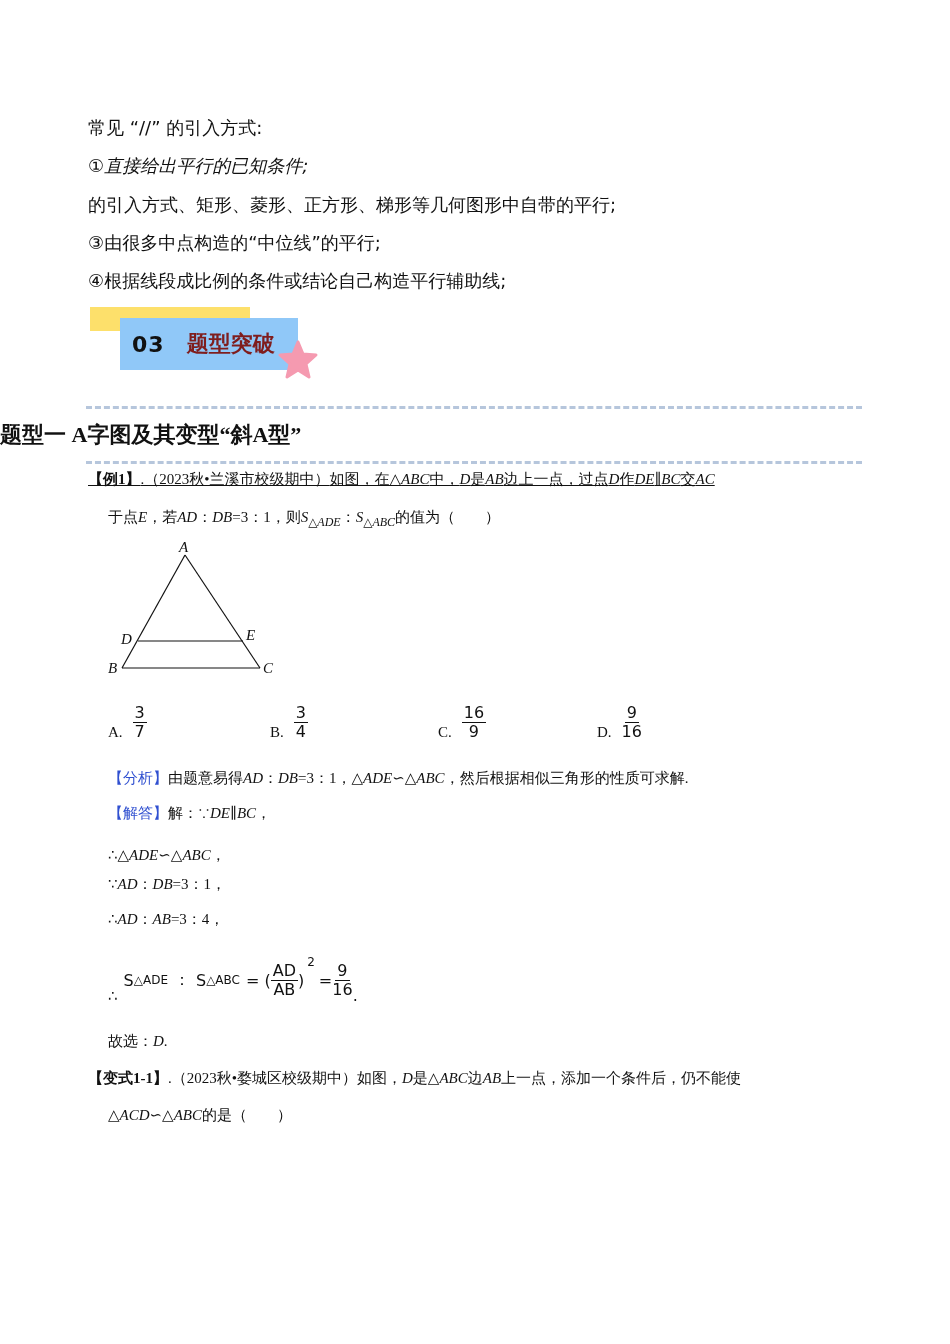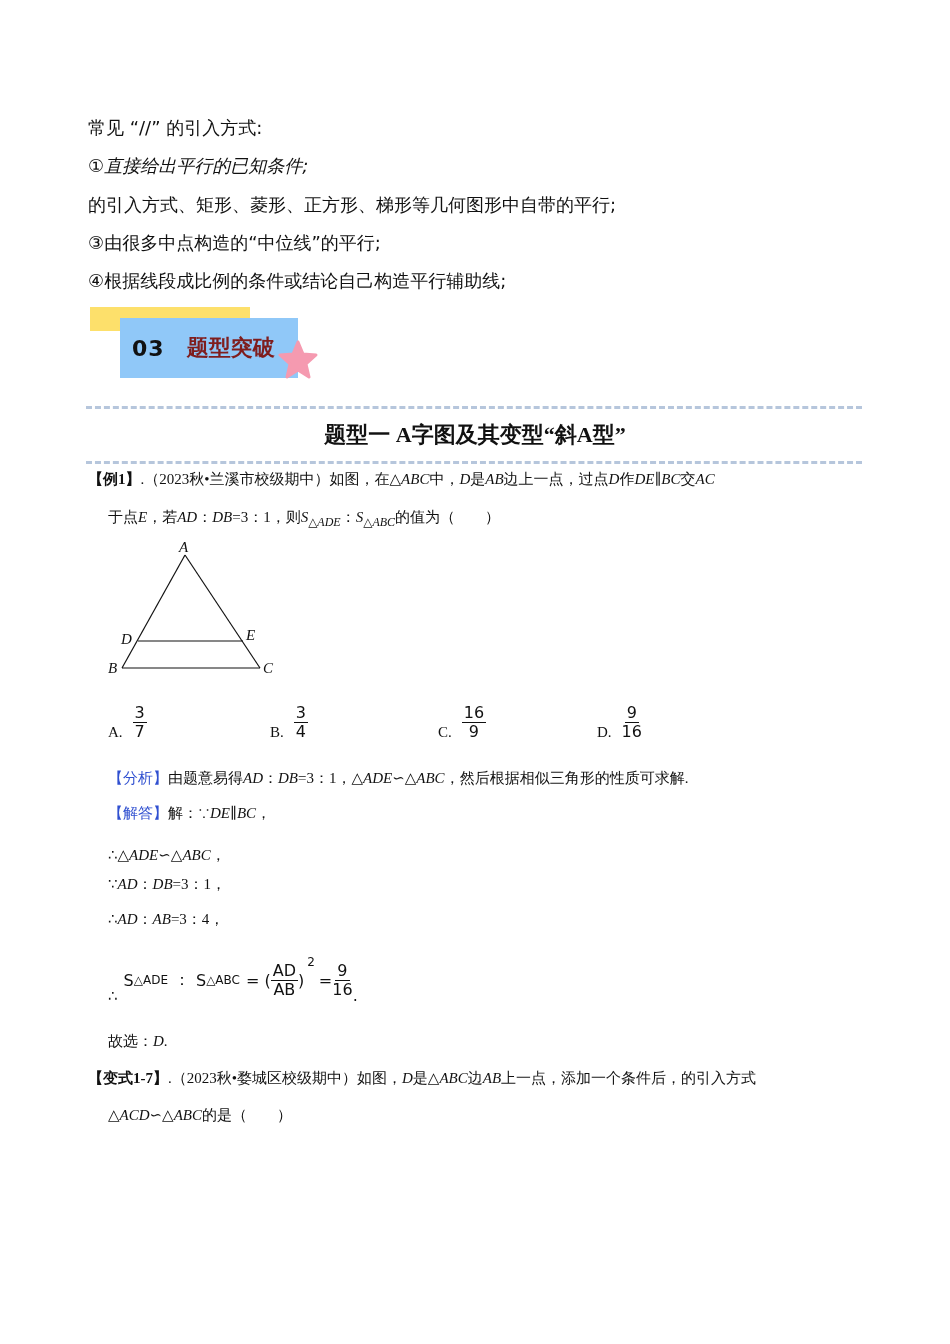--- a/index.html
+++ b/index.html
@@ -3,27 +3,27 @@
 <meta charset="utf-8">
 <style>
   html, body { margin: 0; padding: 0; background: #ffffff; }
   body { width: 950px; height: 1344px; position: relative; overflow: hidden;
          font-family: "DejaVu Serif", "Liberation Serif", serif; color: #111; }
   .abs { position: absolute; }
   .sans { font-family: "DejaVu Sans", "Liberation Sans", sans-serif; }
   .serif { font-family: "Liberation Serif", "DejaVu Serif", serif; }
   .intro-line { left: 88px; font-size: 18px; line-height: 24px; white-space: nowrap; }
   .banner-yellow { left: 90px; top: 307px; width: 160px; height: 24px; background: #fde06b; }
-  .banner-blue { left: 120px; top: 318px; width: 178px; height: 60px; background: #90c8f8;
+  .banner-blue { left: 120px; top: 318px; width: 178px; height: 52px; background: #90c8f8;
                  display: flex; align-items: center; }
   .banner-num { margin-left: 12px; font-size: 22px; font-weight: bold; color: #111; letter-spacing: 1px; }
   .banner-title { margin-left: 22px; font-size: 22px; font-weight: bold; color: #7f1d1d; }
   .star { left: 278px; top: 340px; width: 40px; height: 40px; }
   .sep { left: 86px; width: 776px; height: 0; border-top: 3px dashed #b6c6dc; }
-  .section-title { left: 0; width: 950px; top: 420px; text-align: center; font-size: 22px;
+  .section-title { left: 0; width: 950px; top: 420px; font-size: 22px;
                    font-weight: bold; line-height: 30px; }
   .text { font-size: 15px; line-height: 22px; white-space: nowrap; }
   .tag { font-weight: bold; }
   .tag-blue { color: #3050d0; }
   i { font-style: italic; }
   .opt { font-size: 15px; display: flex; align-items: flex-end; }
   .frac { display: inline-flex; flex-direction: column; align-items: center; margin-left: 10px;
           font-family: "DejaVu Sans", sans-serif; font-size: 16px; line-height: 18px; }
   .frac .num { padding: 0 2px; border-bottom: 1.5px solid #111; }
   .formula { font-family: "DejaVu Sans", sans-serif; font-size: 16px; display: flex; align-items: center; }
@@ -44,21 +44,21 @@
   <span class="banner-title">题型突破</span>
 </div>
 <svg class="abs star" viewBox="0 0 40 40">
   <polygon points="20,2 25,14 38,15 28,24 31,37 20,30 9,37 12,24 2,15 15,14" fill="#f59ab0" stroke="#f59ab0" stroke-linejoin="round" stroke-width="3"></polygon>
 </svg>
 
 <div class="abs sep" style="top:406px;"></div>
 <div class="abs section-title serif">题型一  A字图及其变型“斜A型”</div>
 <div class="abs sep" style="top:461px;"></div>
 
-<div class="abs text serif" style="left:88px; top:468px;">
+<div class="abs text serif" style="left:88px; top:468px;text-decoration:underline;">
   <span class="tag">【例1】</span><span>.（2023秋•兰溪市校级期中）</span><span>如图，在△</span><i>ABC</i><span>中，</span><i>D</i><span>是</span><i>AB</i><span>边上一点，过点</span><i>D</i><span>作</span><i>DE</i><span>∥</span><i>BC</i><span>交</span><i>AC</i>
 </div>
 <div class="abs text serif" style="left:108px; top:506px;">
   <span>于点</span><i>E</i><span>，若</span><i>AD</i><span>：</span><i>DB</i><span>=3：1，则</span><i>S</i><i class="sub">△ADE</i><span>：</span><i>S</i><i class="sub">△ABC</i><span>的值为（　　）</span>
 </div>
 
 <svg class="abs" style="left:100px; top:535px;" width="190" height="150" viewBox="0 0 190 150">
   <g stroke="#111" stroke-width="1.2" fill="none">
     <line x1="85" y1="20" x2="22" y2="133"></line>
     <line x1="85" y1="20" x2="160" y2="133"></line>
@@ -140,17 +140,17 @@
       <span>16</span>
     </span>
   <span style="align-self:flex-end;">.</span>
 </div>
 
 <div class="abs text serif" style="left:108px; top:1030px;">
   <span>故选：</span><i>D</i><span>.</span>
 </div>
 
 <div class="abs text serif" style="left:88px; top:1067px;">
-  <span class="tag">【变式1-7】</span><span>.（2023秋•婺城区校级期中）</span><span>如图，</span><i>D</i><span>是△</span><i>ABC</i><span>边</span><i>AB</i><span>上一点，添加一个条件后，的引入方式</span>
+  <span class="tag">【变式1-1】</span><span>.（2023秋•婺城区校级期中）</span><span>如图，</span><i>D</i><span>是△</span><i>ABC</i><span>边</span><i>AB</i><span>上一点，添加一个条件后，仍不能使</span>
 </div>
 <div class="abs text serif" style="left:108px; top:1104px;">
   <span>△</span><i>ACD</i><span>∽△</span><i>ABC</i><span>的是（　　）</span>
 </div>
 
 </body></html>

